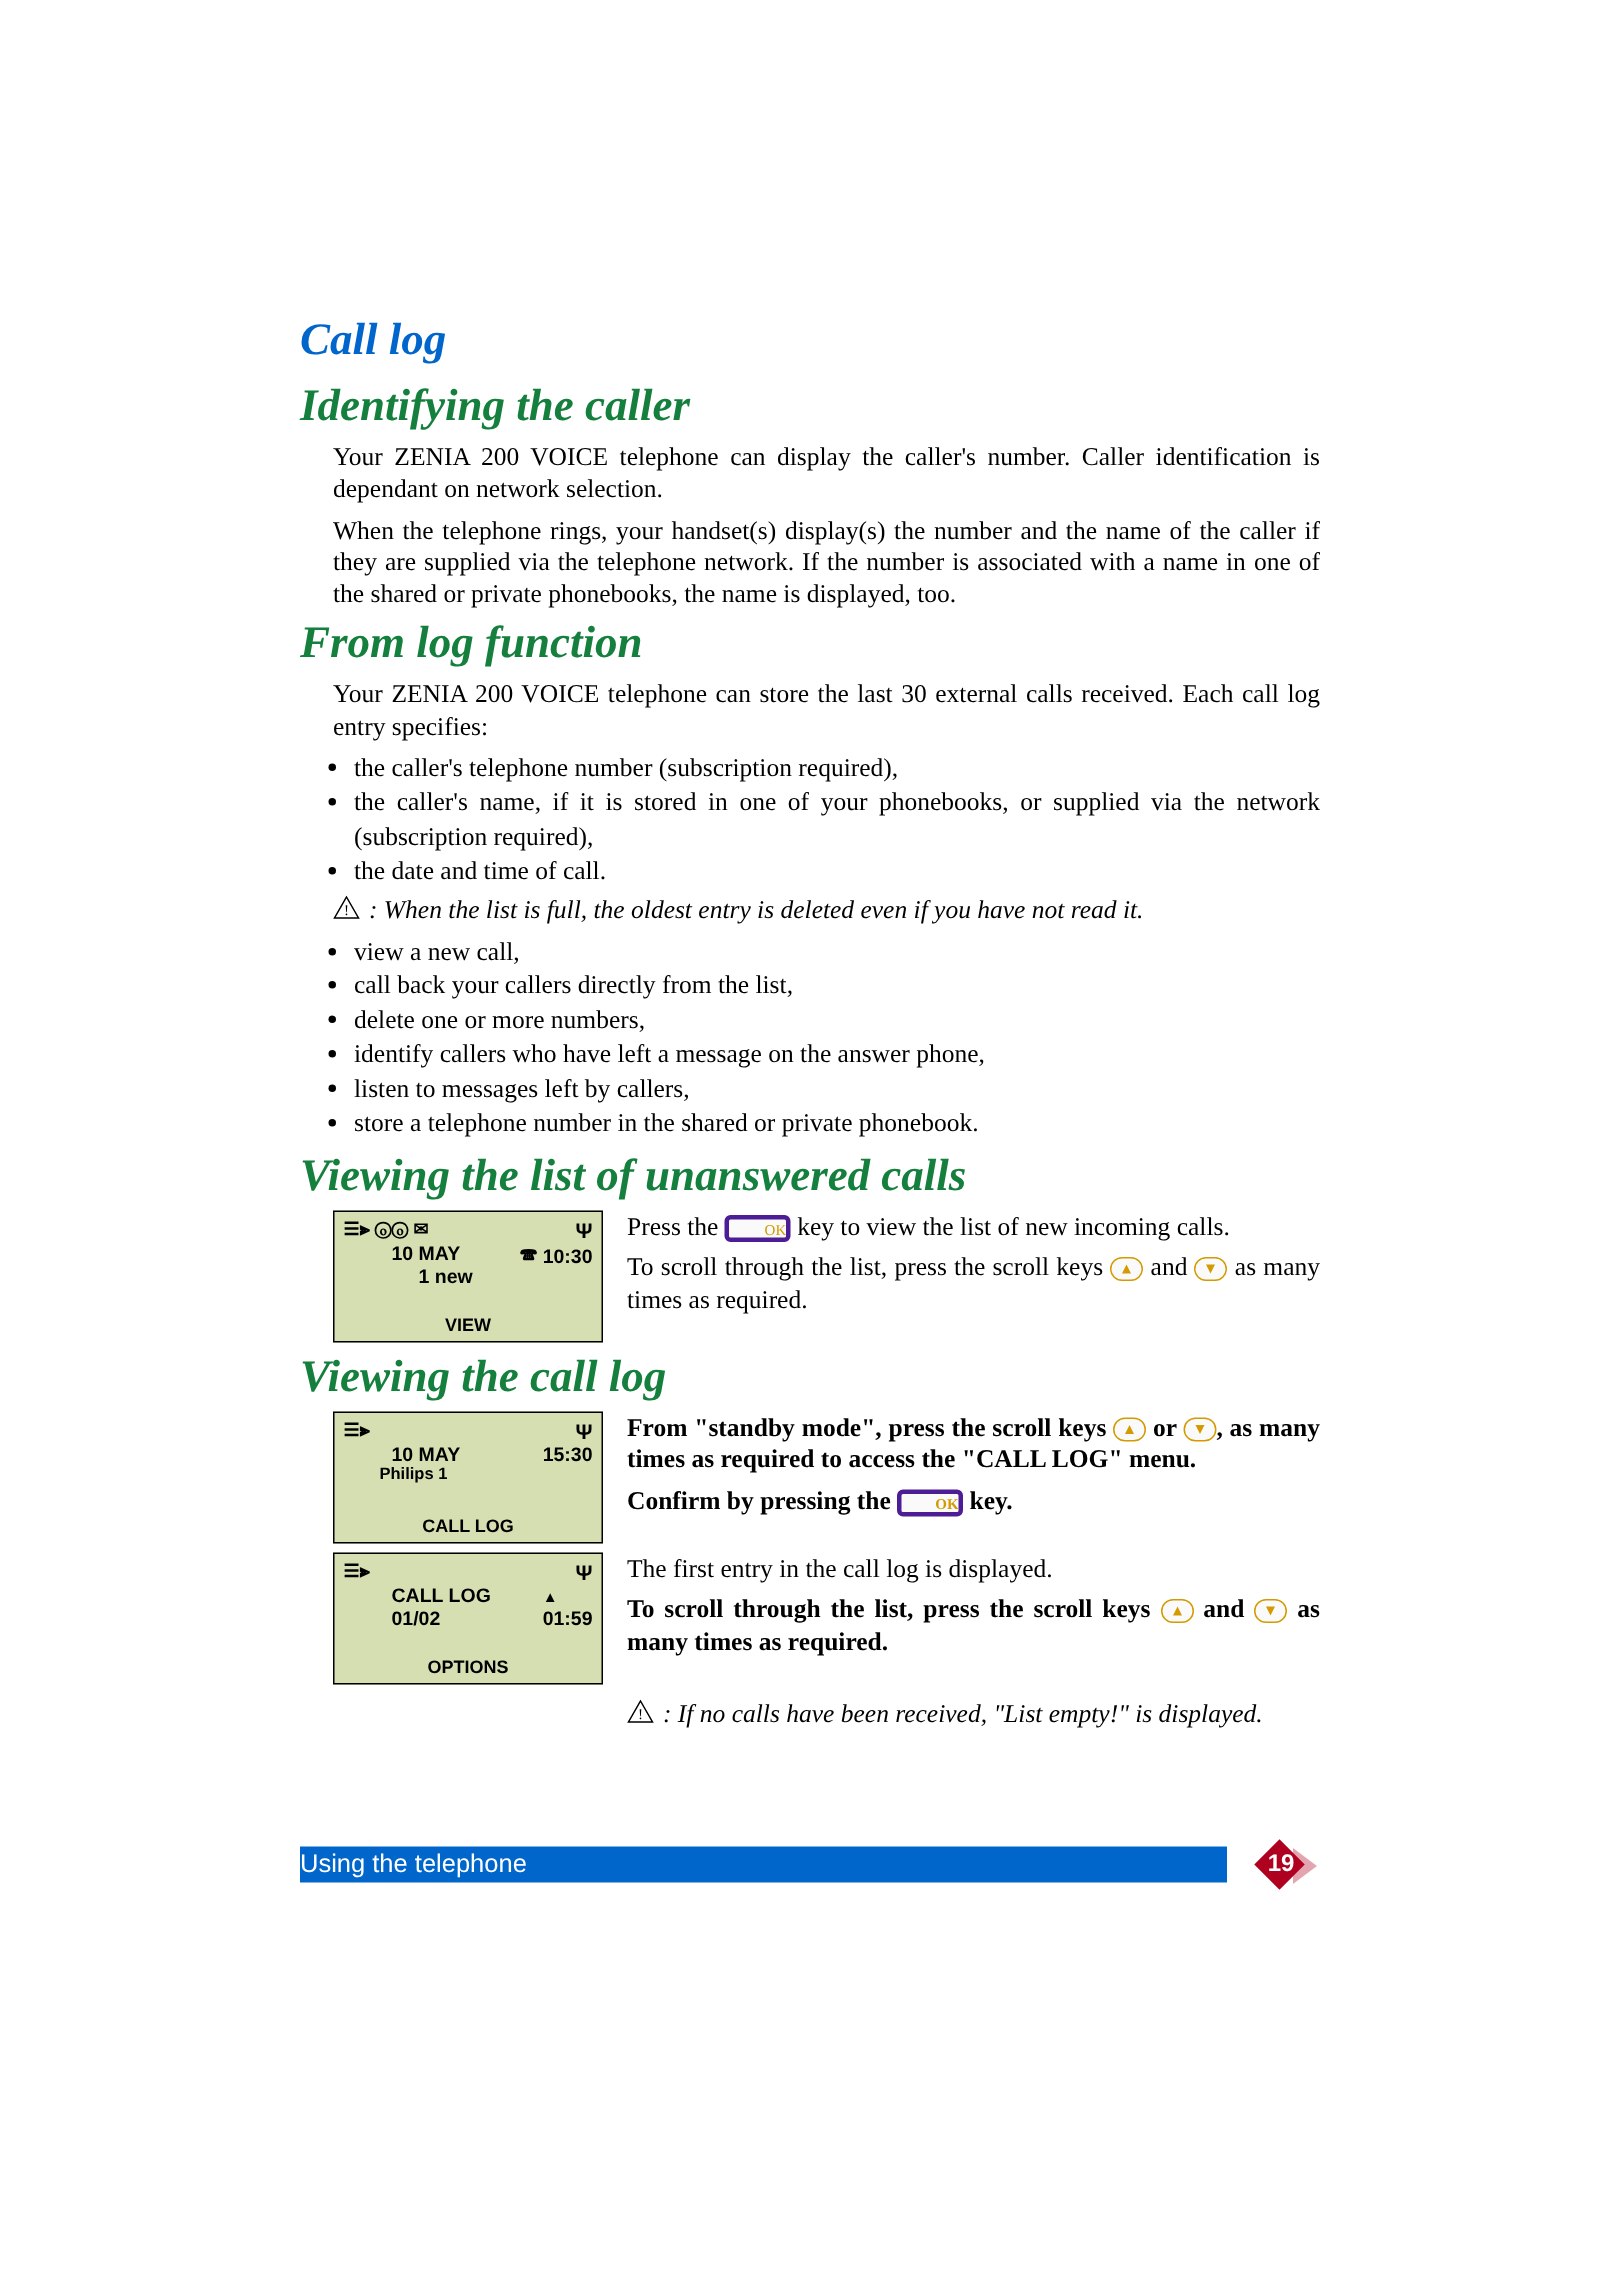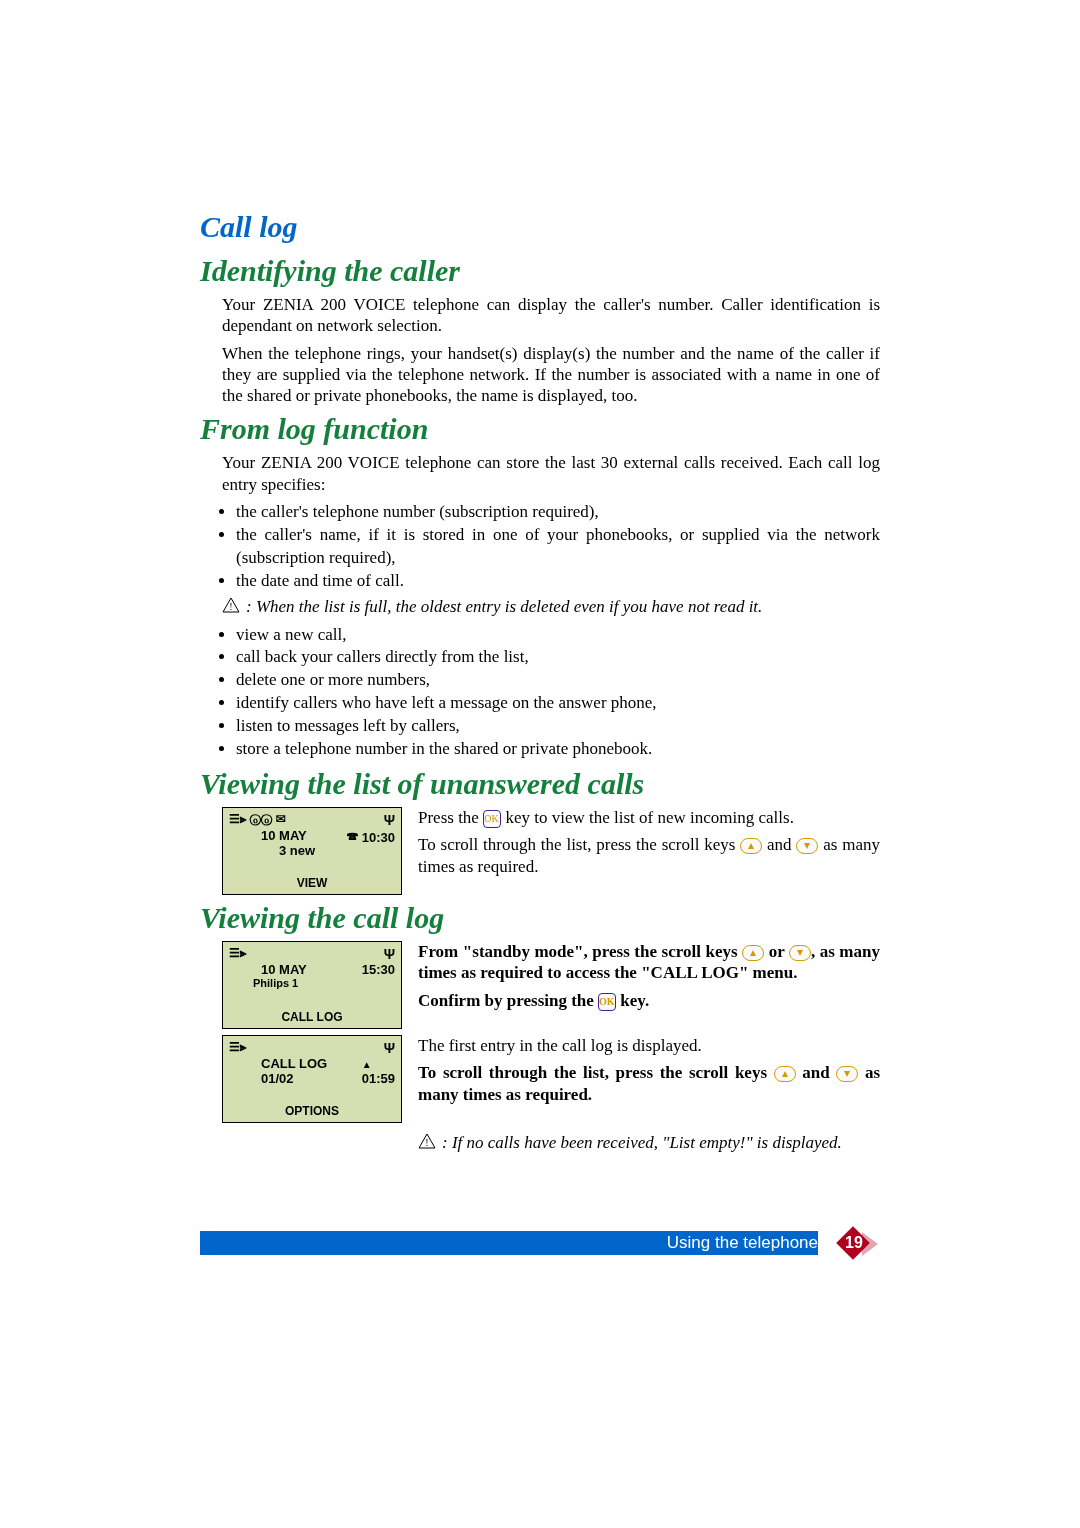--- a/index.html
+++ b/index.html
@@ -111,26 +111,26 @@
   }
   .right-col {
     flex: 1;
     font-size: 17px;
     line-height: 1.3;
     text-align: justify;
   }
   .right-col .bold { font-weight: bold; }
   .inline-key {
     display: inline-block;
-    width: 18px; height: 18px;
-    border: 1px solid #4c1d95;
+    width: 44px; height: 18px;
+    border: 3px solid #4c1d95;
     border-radius: 4px;
     font-size: 10px;
     line-height: 16px;
-    text-align: left;
+    text-align: right;
     color: #d49a00;
     vertical-align: middle;
     background: #fafafa;
   }
   .inline-scroll {
     display: inline-flex;
     width: 22px; height: 16px;
     border: 1px solid #d49a00;
     border-radius: 10px;
     align-items: center;
@@ -155,21 +155,21 @@
     display: flex;
     align-items: center;
   }
   .footer-bar {
     flex: 1;
     height: 24px;
     background: #0066cc;
     color: #fff;
     font-family: Arial, sans-serif;
     font-size: 17px;
-    text-align: right;
+    text-align: left;
     line-height: 24px;
   }
   .page-badge {
     width: 46px; height: 34px;
     margin-left: 16px;
     position: relative;
   }
   .diamond {
     position: absolute;
     left: 2px; top: 0;
@@ -237,21 +237,21 @@
   <div class="h2">Viewing the list of unanswered calls</div>
   <div class="two-col">
     <div class="lcd">
       <div class="lcd-top">
         <span>☰⫸ ⓞⓞ ✉</span>
         <span class="ant-icon">Ψ</span>
       </div>
       <div class="lcd-mid">
         <span>
           <span>10 MAY</span><br>
-          <span style="padding-left:18px">3 new</span>
+          <span style="padding-left:18px">1 new</span>
         </span>
         <span><span class="tape-icon">🕿</span> <span>10:30</span></span>
       </div>
       <div class="lcd-bot">VIEW</div>
     </div>
     <div class="right-col">
       <p class="para2">
         <span>Press the </span><span class="inline-key">OK</span><span> key to view the list of new incoming calls.</span>
       </p>
       <p class="para2">

